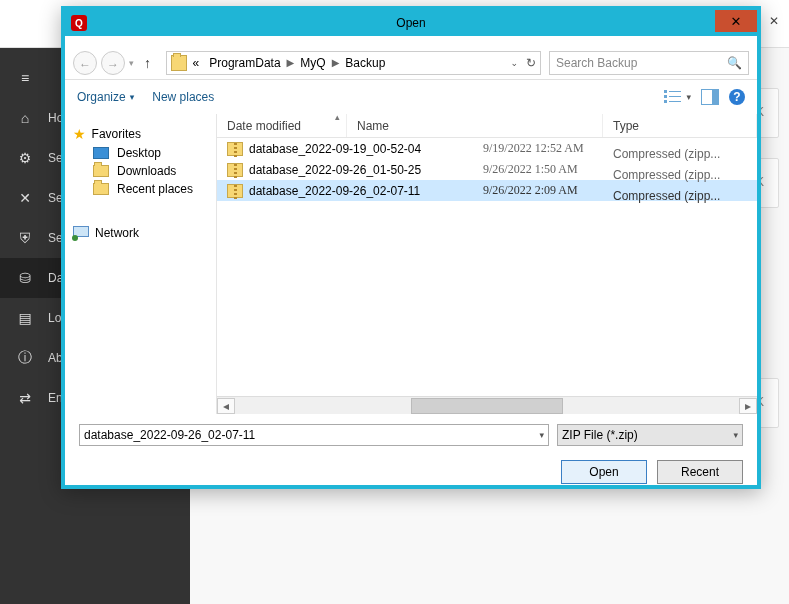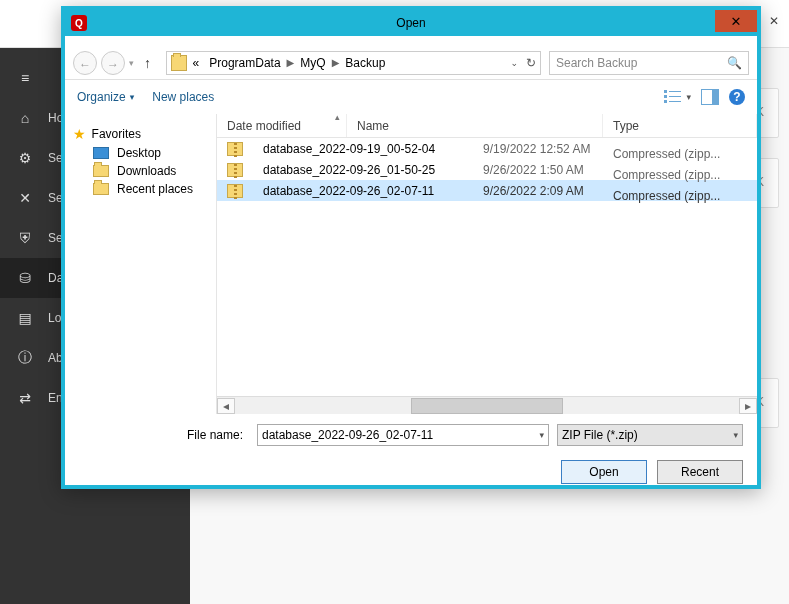--- a/index.html
+++ b/index.html
@@ -61,22 +61,22 @@
   .net-icon::after{content:"";position:absolute;width:6px;height:6px;border-radius:50%;background:#3b8f3b;bottom:-1px;left:-1px;}
   
   .file-pane { flex:1; display:flex; flex-direction:column;}
   .columns { height:24px; display:flex; align-items:center; border-bottom:1px solid #e5e5e5; color:#444; position:relative;}
   .col { padding:0 10px; border-right:1px solid #eee; height:100%; display:flex; align-items:center; cursor:pointer;}
   .col-name{width:256px;} .col-date{width:130px;} .col-type{flex:1;}
   .sort-ind{position:absolute; left:118px; top:-2px; font-size:9px; color:#777;}
   .rows { flex:1; overflow:hidden;}
   .row { height:21px; display:flex; align-items:center; cursor:pointer;}
   .row.sel { background:#cde8ff;}
-  .row .c-name{width:256px; padding-left:10px; display:flex; align-items:center; gap:20px;}
-  .row .c-date{width:130px; color:#666; padding-left:10px;}
+  .row .c-name{width:256px; padding-left:10px; display:flex; align-items:center; gap:6px;}
+  .row .c-date{width:130px; color:#666; padding-left:10px;font-family:Liberation Serif, serif;}
   .row .c-type{flex:1; color:#666; padding-left:10px; white-space:nowrap; overflow:hidden; text-overflow:ellipsis;margin-top:11px;}
   .row.sel .c-date,.row.sel .c-type{color:#333;}
   .zip-icon{width:16px;height:14px;background:#f7d774;border:1px solid #c9a84a;display:inline-block;position:relative;}
   .zip-icon::after{content:"";position:absolute;left:6px;top:0;width:3px;height:14px;background:repeating-linear-gradient(#b88a2a 0 2px,#f7d774 2px 4px);}
   .hscroll{height:18px;border-top:1px solid #ddd;display:flex;align-items:center;background:#f0f0f0;}
   .hscroll .arr{width:18px;text-align:center;color:#666;cursor:pointer;border:1px solid #ccc;height:16px;line-height:14px;background:#fafafa;}
   .hscroll .track{flex:1;height:16px;position:relative;}
   .hscroll .thumb{position:absolute;left:35%;width:30%;top:0;bottom:0;background:#d0d0d0;border:1px solid #bbb;}
   
   .footer { padding:10px 14px 0; }
@@ -221,20 +221,26 @@
           </div>
         <div class="nav-child">
             <span class="folder-small"></span>
             <span>Downloads</span>
           </div>
         <div class="nav-child">
             <span class="folder-small"></span>
             <span>Recent places</span>
           </div>
       </div>
+      <div class="nav-group" style="margin-top:18px;">
+        <div class="nav-group-title">
+            <span class="net-icon"></span>
+            <span>Network</span>
+          </div>
+      </div>
     </div>
 
     <div class="file-pane">
       <div class="columns">
         <span class="sort-ind">▴</span>
         <div class="col col-date">Date modified</div>
         <div class="col col-name">Name</div>
         <div class="col col-type">Type</div>
       </div>
       <div class="rows" id="rows">
@@ -268,21 +274,20 @@
         <div class="track">
             <div class="thumb"></div>
           </div>
         <span class="arr">▸</span>
       </div>
     </div>
   </div>
 
   <div class="footer">
     <div class="fn-row">
-      <span class="fn-label">File name:</span>
       <div class="fn-input">
         <input value="database_2022-09-26_02-07-11" style="">
         <span style="font-size:9px;color:#555">▾</span>
       </div>
       <div class="fn-type">
         <span>ZIP File (*.zip)</span>
         <span style="font-size:9px;color:#555">▾</span>
       </div>
     </div>
     <div class="btn-row">

